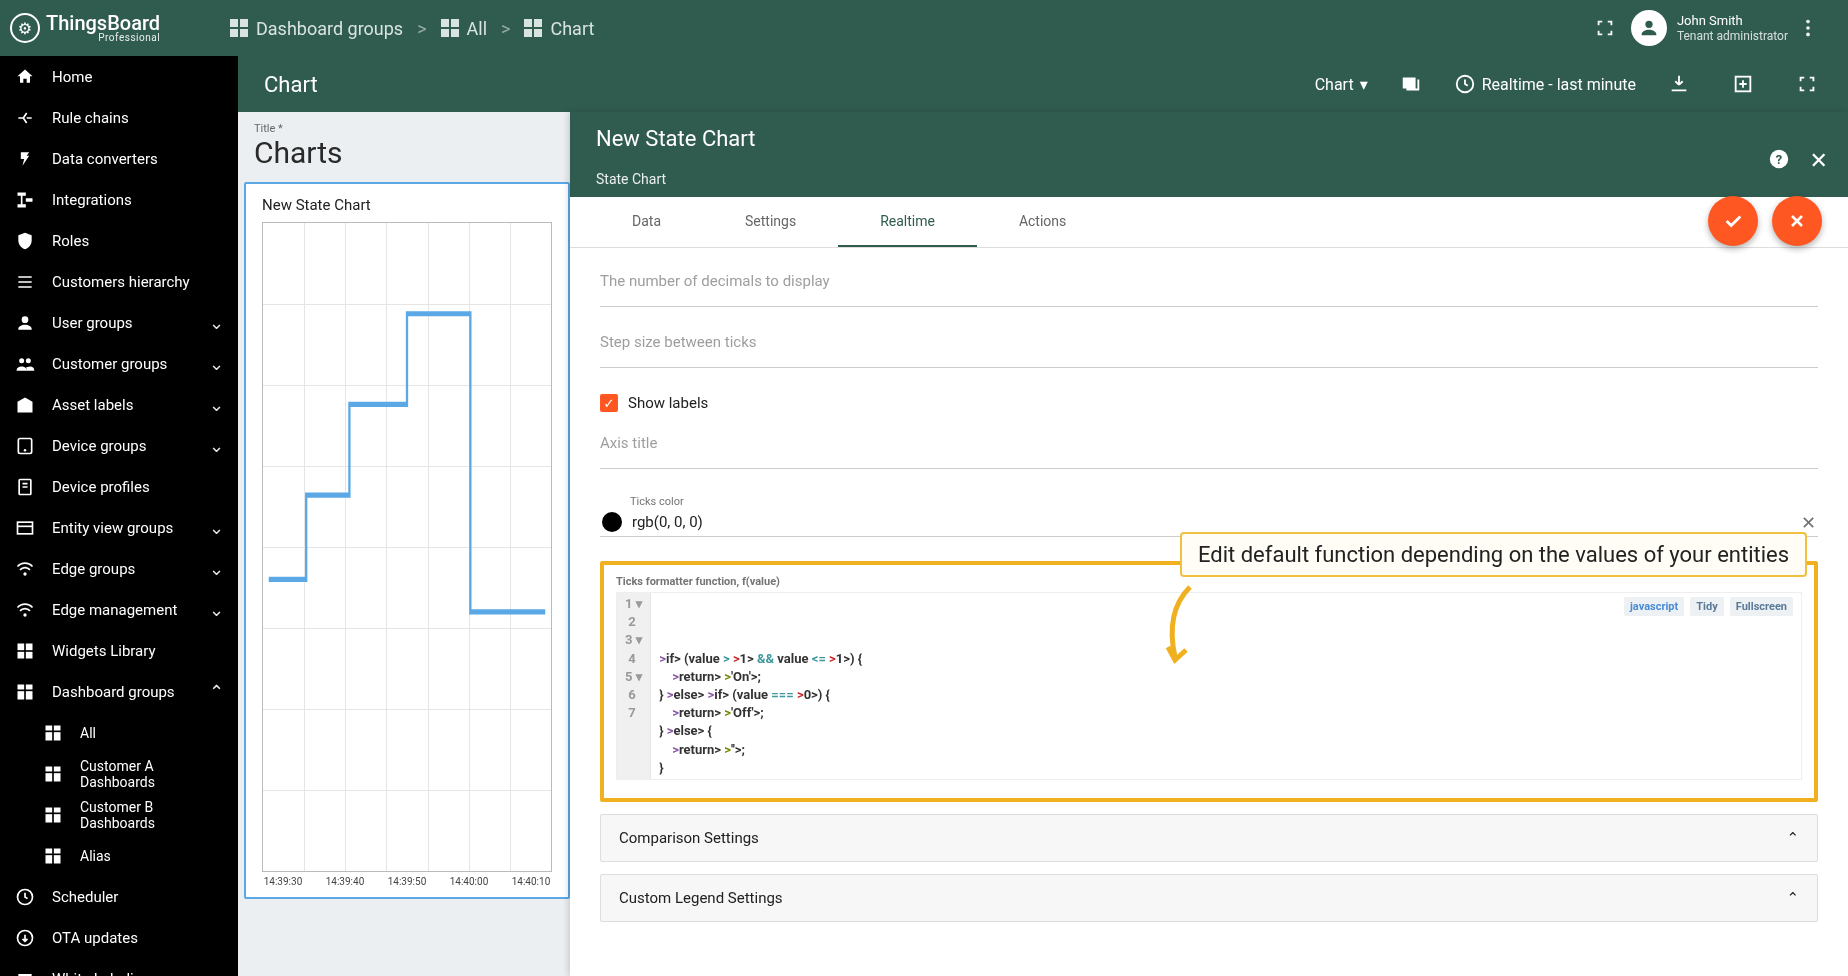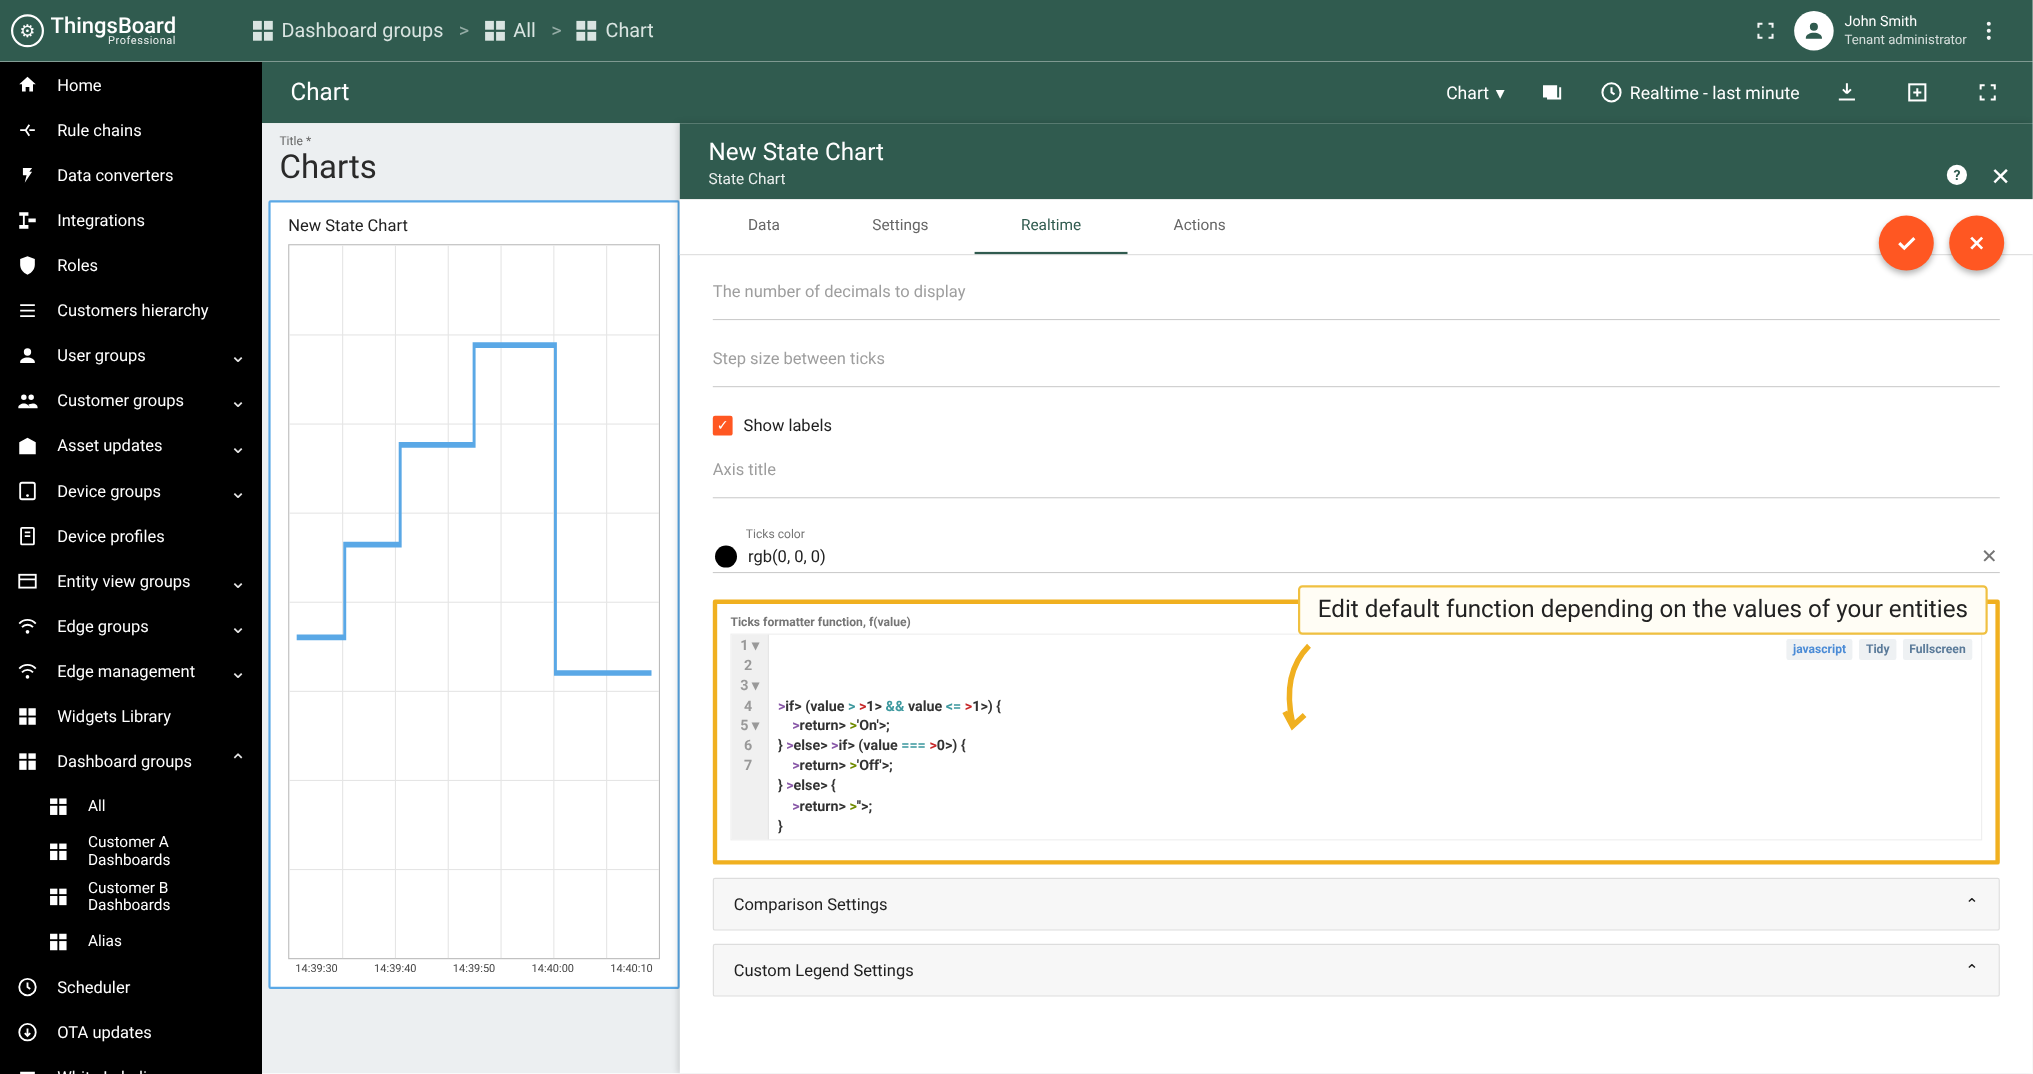--- a/index.html
+++ b/index.html
@@ -41,35 +41,35 @@
 .subhead-title { font-size:22px; font-weight:400; }
 .subhead .hspacer { flex:1; }
 .sh-btn { display:flex; align-items:center; gap:6px; font-size:16px; cursor:pointer; }
 .sh-time { display:flex; align-items:center; gap:6px; font-size:16px; }
 .sh-icon { width:42px; height:42px; display:flex; align-items:center; justify-content:center; cursor:pointer; }
 
 
 .content { flex:1; background:#eceff1; display:flex; min-height:0; position:relative; }
 
 
-.left-col { width:380px; padding:6px 0 0 6px; }
+.left-col { width:332px; padding:6px 0 0 6px; }
 .title-label { font-size:11px; color:#666; padding:4px 10px 0; }
 .bundle-title { font-size:30px; color:#2a2a2a; padding:0 10px 12px; }
 .wcard { background:#fff; border:2px solid #5aa8e6; border-radius:2px; padding:10px 6px; }
 .wcard-title { font-size:15px; color:#212121; padding:2px 10px 8px; }
 .chart { height:650px; position:relative; border:1px solid #bbb; margin:0 10px; }
 .xticks { display:flex; justify-content:space-around; font-size:10px; color:#444; padding-top:4px; }
 .grid-v { position:absolute; top:0; bottom:0; width:1px; background:#e5e5e5; }
 .grid-h { position:absolute; left:0; right:0; height:1px; background:#e5e5e5; }
 
 
 .right-panel { flex:1; display:flex; flex-direction:column; background:#fff; box-shadow:-2px 0 6px rgba(0,0,0,.15); }
 .panel-head { background:#305b4f; color:#fff; padding:14px 26px 10px; position:relative; flex-shrink:0; }
 .panel-title { font-size:22px; }
-.panel-sub { font-size:14px; opacity:.9; margin-top:4px; }
+.panel-sub { font-size:14px; opacity:.9; margin-top:20px; }
 .panel-head-icons { position:absolute; right:20px; top:36px; display:flex; gap:20px; }
 .fab-row { position:absolute; right:26px; top:84px; display:flex; gap:14px; z-index:10; }
 .fab { width:50px; height:50px; border-radius:50%; display:flex; align-items:center; justify-content:center; cursor:pointer; box-shadow:0 3px 6px rgba(0,0,0,.3); }
 .fab.ok { background:#ff5722; color:#fff; }
 .fab.cancel { background:#ff5722; color:#fff; }
 
 .tabs { display:flex; border-bottom:1px solid #ddd; padding-left:20px; background:#fff; flex-shrink:0; }
 .tab { padding:16px 42px; font-size:14px; color:#666; cursor:pointer; text-align:center; }
 .tab.active { color:#305b4f; border-bottom:2px solid #305b4f; }
 
@@ -247,21 +247,21 @@
           </span>
           <span>Customer groups</span>
           <span class="chev">⌄</span>
         </div>
         <div class="nav-item">
           <span class="nav-icon">
             <svg viewBox="0 0 24 24">
               <path d="M3 21V8l9-5 9 5v13H3m4-9h4v4H7zm6 0h4v4h-4z"></path>
             </svg>
           </span>
-          <span>Asset updates</span>
+          <span>Asset labels</span>
           <span class="chev">⌄</span>
         </div>
         <div class="nav-item">
           <span class="nav-icon">
             <svg viewBox="0 0 24 24">
               <rect x="4" y="3" width="16" height="18" rx="2" fill="none" stroke="currentColor" stroke-width="2"></rect>
               <circle cx="12" cy="17" r="1.5"></circle>
             </svg>
           </span>
           <span>Device groups</span>

